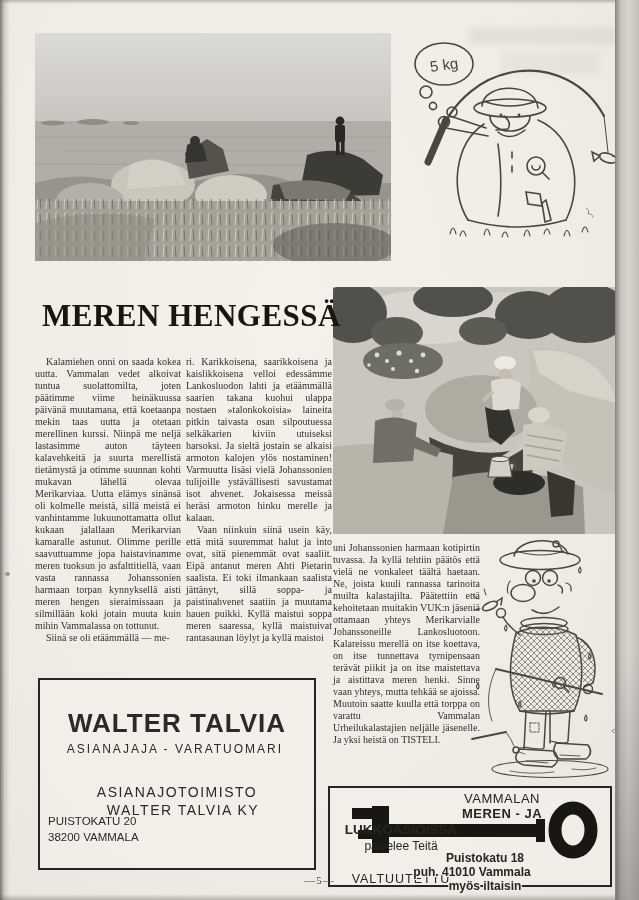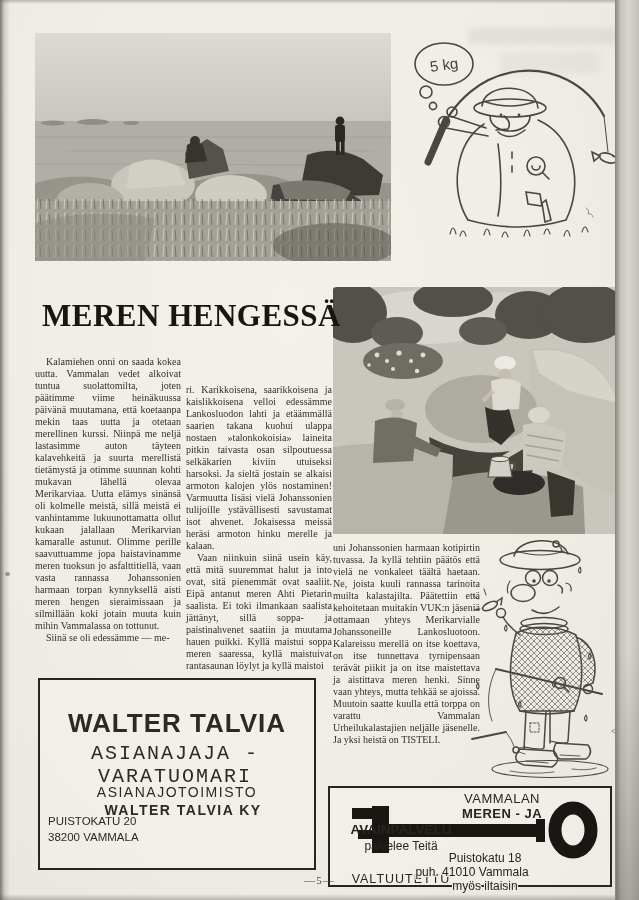--- a/index.html
+++ b/index.html
@@ -25,43 +25,43 @@
   
   .photo{display:block;}
   
   #title{left:42px;top:298px;width:320px;font-weight:bold;font-size:31px;
     letter-spacing:.5px;color:#17160f;z-index:2;}
   
   .col{font-size:10px;line-height:12px;text-align:justify;z-index:2;color:#33312b;}
   .col p{margin:0;}
   .col p.ind{text-indent:11px;}
   #col1{left:35px;top:356px;width:146px;}
-  #col2{left:186px;top:356px;width:146px;margin-top:28px;}
+  #col2{left:186px;top:356px;width:146px;}
   #col3{left:333px;top:542px;width:147px;}
   
   #watermark{left:246px;top:386px;z-index:6;
     font-family:"DejaVu Sans Mono", monospace;font-weight:bold;font-size:16px;
     letter-spacing:-.5px;color:rgba(199,33,28,.84);
     text-shadow:1px 1px 0 rgba(199,33,28,.22);}
   
   .adbox{border:2px solid #26251f;background:rgba(244,241,234,.6);z-index:2;}
   #walter-ad{left:38px;top:678px;width:274px;height:188px;
     font-family:"Liberation Sans", sans-serif;color:#2b2a25;text-align:center;}
   #walter-ad .name{position:absolute;left:0;right:0;top:28px;font-size:26px;
     font-weight:bold;letter-spacing:1px;}
-  #walter-ad .sub{position:absolute;left:0;right:4px;top:62px;font-size:20px;letter-spacing:2px;font-family:Liberation Mono, monospace;}
+  #walter-ad .sub{position:absolute;left:0;right:4px;top:62px;font-size:12px;letter-spacing:2px;}
   #walter-ad .off1{position:absolute;left:0;right:0;top:104px;font-size:14px;letter-spacing:1.5px;}
-  #walter-ad .off2{position:absolute;left:12px;right:0;top:122px;font-size:14px;letter-spacing:1.5px;font-weight:bold;}
+  #walter-ad .off2{position:absolute;left:12px;right:0;top:122px;font-size:14px;letter-spacing:1.5px;}
   #walter-ad .row{position:absolute;left:0;right:0;top:133px;display:flex;
     justify-content:space-between;padding:0 8px;font-size:11.5px;line-height:16px;text-align:left;}
   #lock-ad{left:328px;top:786px;width:280px;height:97px;
     font-family:"Liberation Sans", sans-serif;color:#26251f;}
   #lock-ad .t{position:absolute;text-align:center;z-index:2;}
   .halo{text-shadow:-1px -1px 0 #f1eee7,1px -1px 0 #f1eee7,-1px 1px 0 #f1eee7,
-    1px 1px 0 #f1eee7,0 0 2px #f1eee7;}
+    1px 1px 0 #f1eee7,0 0 2px #f1eee7;font-weight:bold;}
   #key-svg{position:absolute;left:0;top:0;z-index:1;}
   #page-num{left:0;top:874px;width:639px;text-align:center;font-size:11px;
     letter-spacing:1px;color:#4a4843;z-index:2;}
   svg text{font-family:"Liberation Sans", sans-serif;}
 </style>
 </head>
 <body>
 
 <div id="page">
 
@@ -166,21 +166,21 @@
       <path d="M52,210 q3,-12 6,0 M62,212 q3,-10 6,0 M86,211 q3,-12 6,0 M104,213 q3,-10 6,0
                M126,212 q3,-12 6,0 M146,210 q3,-10 6,0 M166,212 q3,-11 6,0 M184,208 q3,-10 6,0"></path>
       <path d="M188,184 q4,2 2,6 q4,-1 5,3" stroke-width=".8" opacity=".7"></path>
     </g>
   </svg>
 
   <div id="title" class="abs">MEREN HENGESSÄ</div>
 
   <div id="col1" class="abs col">
     <p class="ind">Kalamiehen onni on saada kokea uutta. Vammalan vedet alkoivat tuntua suolattomilta, joten päätimme viime heinäkuussa päivänä muutamana, että koetaanpa mekin taas uutta ja otetaan merellinen kurssi. Niinpä me neljä lastasimme auton täyteen kalavehkeitä ja suurta merellistä tietämystä ja otimme suunnan kohti mukavan lähellä olevaa Merikarviaa. Uutta elämys sinänsä oli kolmelle meistä, sillä meistä ei vanhintamme lukuunottamatta ollut kukaan jalallaan Merikarvian kamaralle astunut. Olimme perille saavuttuamme jopa haistavinamme meren tuoksun jo asfalttitiellä, vaan vasta rannassa Johanssonien harmaan torpan kynnyksellä aisti meren hengen sieraimissaan ja silmillään koki jotain muuta kuin mihin Vammalassa on tottunut.</p>
-    <p class="ind">Siinä se oli edessämme — me-</p>
+    <p class="ind">Siinä se oli etäämmällä — me-</p>
   </div>
   <div id="col2" class="abs col">
     <p>ri. Karikkoisena, saarikkoisena ja kaislikkoisena velloi edessämme Lankosluodon lahti ja etäämmällä saarien takana kuohui ulappa nostaen »talonkokoisia» laineita pitkin taivasta osan silpoutuessa selkäkarien kiviin utuiseksi harsoksi. Ja sieltä jostain se alkaisi armoton kalojen ylös nostaminen! Varmuutta lisäsi vielä Johanssonien tulijoille ystävällisesti savustamat isot ahvenet. Jokaisessa meissä heräsi armoton hinku merelle ja kalaan.</p>
     <p class="ind">Vaan niinkuin siinä usein käy, että mitä suuremmat halut ja into ovat, sitä pienemmät ovat saaliit. Eipä antanut meren Ahti Pietarin saalista. Ei toki ilmankaan saalista jättänyt, sillä soppa- ja paistinahvenet saatiin ja muutama hauen puikki. Kyllä maistui soppa meren saaressa, kyllä maistuivat rantasaunan löylyt ja kyllä maistoi</p>
   </div>
   <div id="col3" class="abs col">
     <p>uni Johanssonien harmaan kotipirtin tuvassa. Ja kyllä tehtiin päätös että vielä ne vonkaleet täältä haetaan. Ne, joista kuuli rannassa tarinoita muilta kalastajilta. Päätettiin että kehoitetaan muitakin VUK:n jäseniä ottamaan yhteys Merikarvialle Johanssoneille Lankosluotoon. Kalareissu merellä on itse koettava, on itse tunnettava tyrnipensaan terävät piikit ja on itse maistettava ja aistittava meren henki. Sinne vaan yhteys, mutta tehkää se ajoissa. Muutoin saatte kuulla että torppa on varattu Vammalan Urheilukalastajien neljälle jäsenelle. Ja yksi heistä on TISTELI.</p>
   </div>
 
   <svg class="abs photo" style="left:333px;top:287px;" width="288" height="247" viewBox="0 0 288 247">
@@ -326,21 +326,21 @@
     <svg id="key-svg" width="280" height="97" viewBox="0 0 280 97">
       <g fill="#181713">
         <rect x="56" y="36" width="158" height="13"></rect>
         <rect x="42" y="18" width="17" height="47"></rect>
         <rect x="22" y="20" width="22" height="11"></rect>
         <rect x="28" y="42" width="16" height="9"></rect>
         <rect x="206" y="31" width="9" height="23"></rect>
       </g>
       <ellipse cx="243" cy="42" rx="18" ry="22" fill="none" stroke="#181713" stroke-width="13"></ellipse>
     </svg>
-    <div class="t" style="left:8px;top:34px;width:126px;font-size:13.5px;font-weight:bold;">AVAINPALVELU</div>
+    <div class="t" style="left:8px;top:34px;width:126px;font-size:13.5px;font-weight:bold;">LUKKOASIOISSA</div>
     <div class="t" style="left:8px;top:51px;width:126px;font-size:12px;text-align:center;">palvelee Teitä</div>
     <div class="t" style="left:8px;top:66px;width:126px;font-size:12.5px;letter-spacing:1px;margin-top:18px;">VALTUUTETTU</div>
     <div class="t halo" style="left:92px;top:3px;width:160px;font-size:13px;font-weight:normal;letter-spacing:.5px;">VAMMALAN</div>
     <div class="t halo" style="left:92px;top:18px;width:160px;font-size:13px;font-weight:bold;letter-spacing:.5px;">MEREN - JA</div>
     <div class="t halo" style="left:55px;top:63px;width:200px;font-size:12px;">Puistokatu 18</div>
     <div class="t halo" style="left:42px;top:77px;width:200px;font-size:12px;">puh. 41010 Vammala</div>
     <div class="t halo" style="left:55px;top:91px;width:200px;font-size:12px;">myös iltaisin</div>
   </div>
 
 

